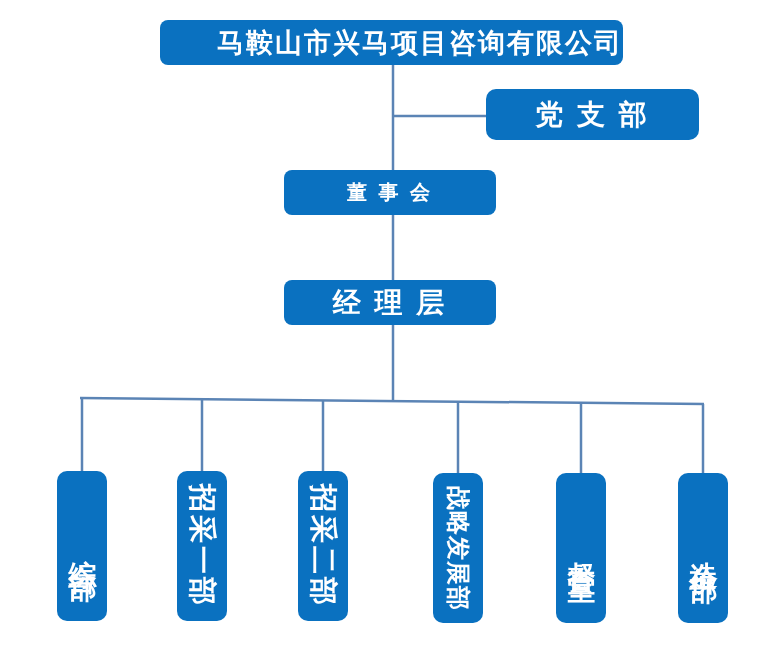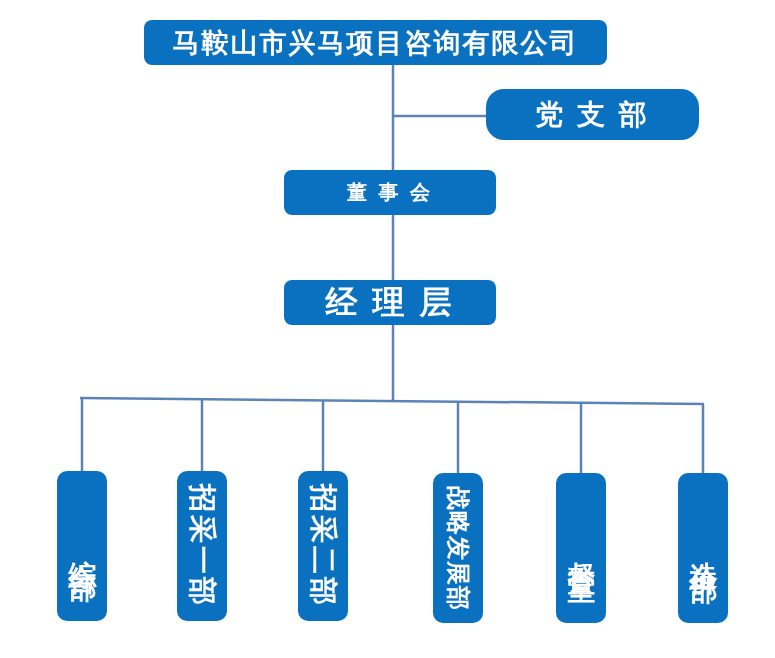--- a/index.html
+++ b/index.html
@@ -32,34 +32,34 @@
     border-radius: 8px;
     color: #ffffff;
     font-weight: bold;
     display: flex;
     align-items: center;
     justify-content: center;
     text-align: center;
     box-sizing: border-box;
   }
   .node.company {
-    left: 144px; top: 20px; width: 463px; height: 45px;
-    font-size: 27px; letter-spacing: 2px;
+    left: 160px; top: 20px; width: 463px; height: 45px;
+    font-size: 27px; letter-spacing: 2px; justify-content: flex-end;
   }
   .node.party {
     left: 486px; top: 89px; width: 213px; height: 51px;
-    font-size: 28px; letter-spacing: 3px; border-radius: 18px;
+    font-size: 28px; letter-spacing: 3px; border-radius: 10px;
   }
   .node.board {
     left: 284px; top: 170px; width: 212px; height: 45px;
     font-size: 20px; letter-spacing: 3px;
   }
   .node.management {
     left: 284px; top: 280px; width: 212px; height: 45px;
-    font-size: 32px; letter-spacing: 3px;
+    font-size: 28px; letter-spacing: 3px;
   }
   .node.dept {
     width: 50px; height: 150px; border-radius: 10px;
   }
   .dept .v-upright {
     writing-mode: vertical-rl;
     text-orientation: upright;
     font-size: 28px;
     letter-spacing: 6px;
   }

